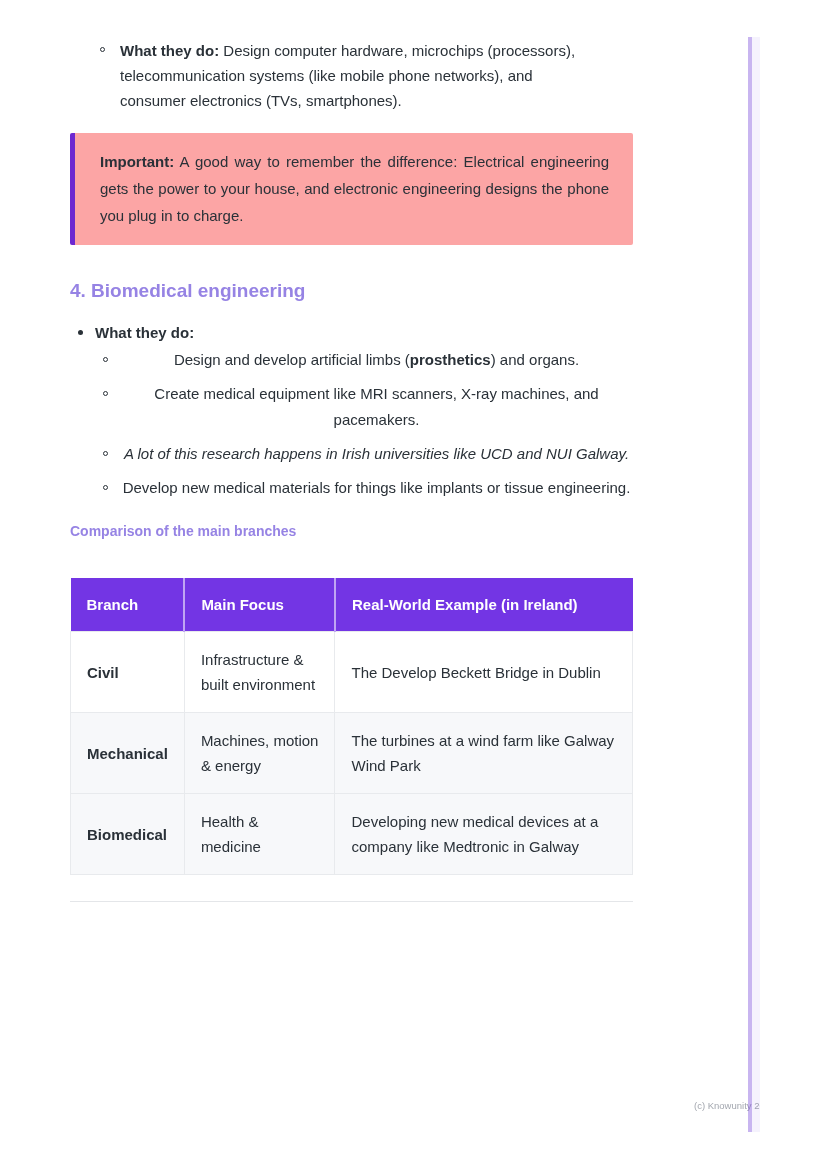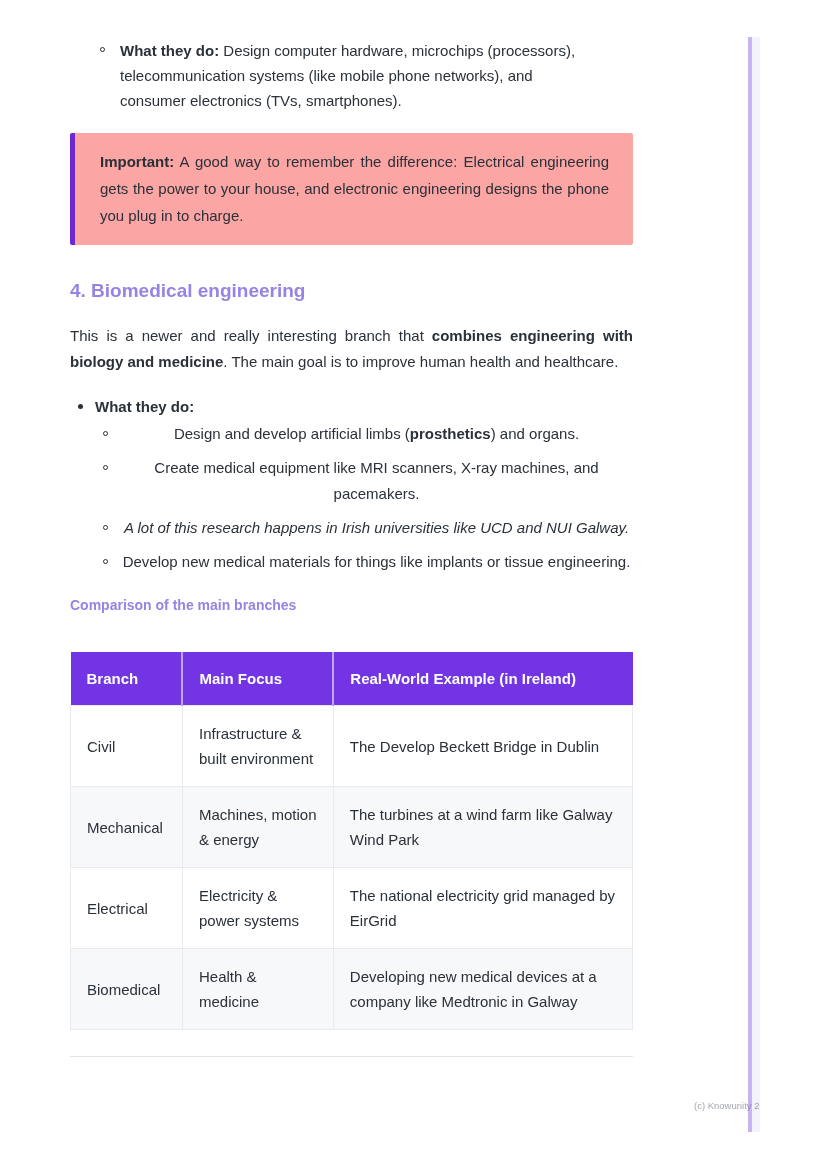--- a/index.html
+++ b/index.html
@@ -89,21 +89,21 @@
   }
   table.compare thead th:last-child { border-right: none; }
   table.compare tbody td {
     border: 1px solid #e8eaed;
     padding: 15px 16px;
     vertical-align: middle;
     line-height: 25px;
     background-clip: padding-box;
   }
   table.compare tbody tr.alt { background: #f7f8fa; }
-  td.branch-cell { font-weight: normal; }
+  td.branch-cell { font-weight: bold; }
 
   .divider { margin-top: 26px; width: 563px; height: 1px; background: #e4e6e9; }
 
   .footer-note {
     position: absolute;
     top: 1100px; left: 694px;
     font-size: 9.5px; line-height: 12px;
     color: #a3a7af;
     z-index: 1;
     white-space: nowrap;
@@ -131,21 +131,20 @@
         <span class="b">What they do:</span><span> Design computer hardware, microchips (processors), telecommunication systems (like mobile phone networks), and consumer electronics (TVs, smartphones).</span>
       </li>
     </ul>
 
     <div class="callout">
       <span class="b">Important:</span><span> A good way to remember the difference: Electrical engineering gets the power to your house, and electronic engineering designs the phone you plug in to charge.</span>
     </div>
 
     <h3 class="section-heading">4. Biomedical engineering</h3>
 
-    <p class="lead"><span>This is a newer and really interesting branch that </span><span class="b">combines engineering with biology and medicine</span><span>. The main goal is to improve human health and healthcare.</span></p>
 
     <ul class="wtd-list">
       <li>
         <span class="marker-dot"></span>
         <span>What they do:</span>
         <ul class="sub-list">
           <li>
             <span class="marker-circle"></span>
             <span>Design and develop artificial limbs (</span><span class="b">prosthetics</span><span>) and organs.</span>
           </li>
@@ -184,25 +183,20 @@
         <tr>
           <td class="branch-cell">Civil</td>
           <td>Infrastructure &amp; built environment</td>
           <td>The Develop Beckett Bridge in Dublin</td>
         </tr>
         <tr class="alt">
           <td class="branch-cell">Mechanical</td>
           <td>Machines, motion &amp; energy</td>
           <td>The turbines at a wind farm like Galway Wind Park</td>
         </tr>
-        <tr>
-          <td class="branch-cell">Electrical</td>
-          <td>Electricity &amp; power systems</td>
-          <td>The national electricity grid managed by EirGrid</td>
-        </tr>
         <tr class="alt">
           <td class="branch-cell">Biomedical</td>
           <td>Health &amp; medicine</td>
           <td>Developing new medical devices at a company like Medtronic in Galway</td>
         </tr>
       </tbody>
     </table>
 
     <div class="divider"></div>
   </div>

